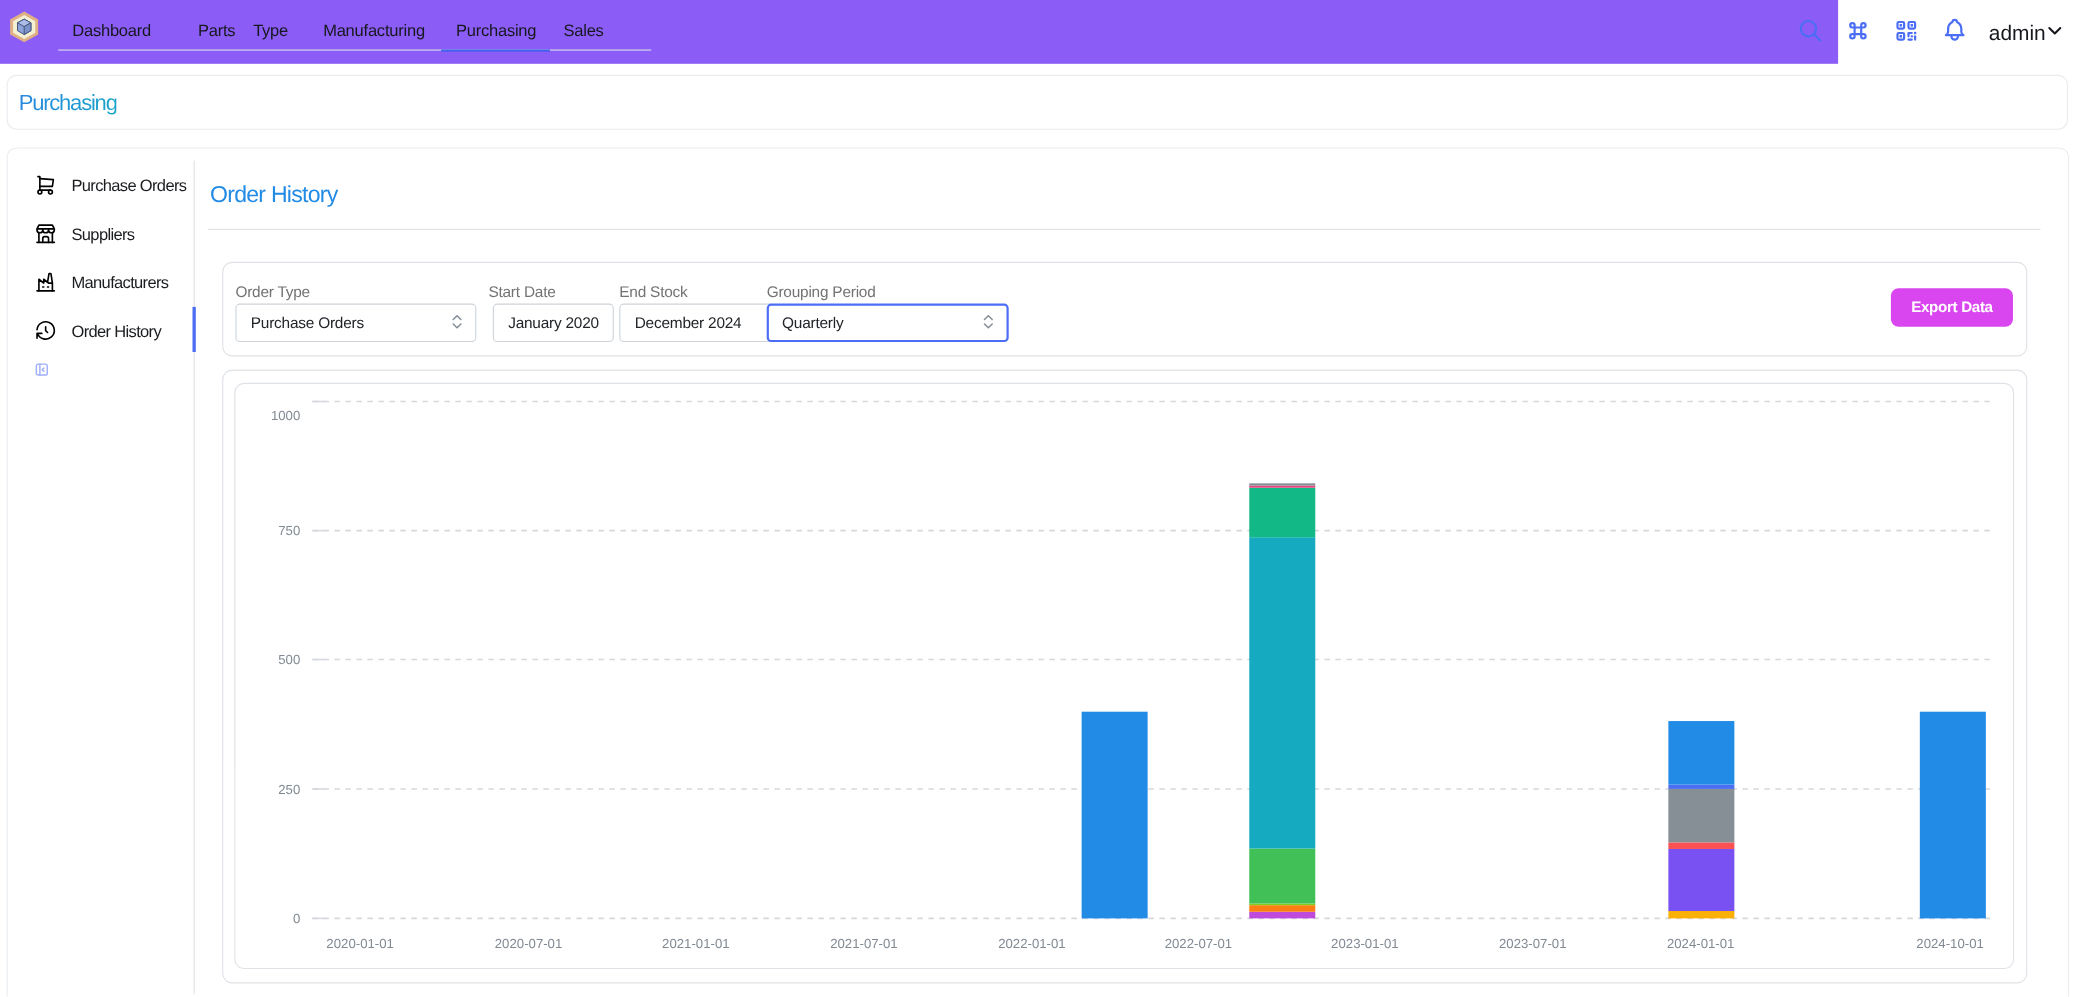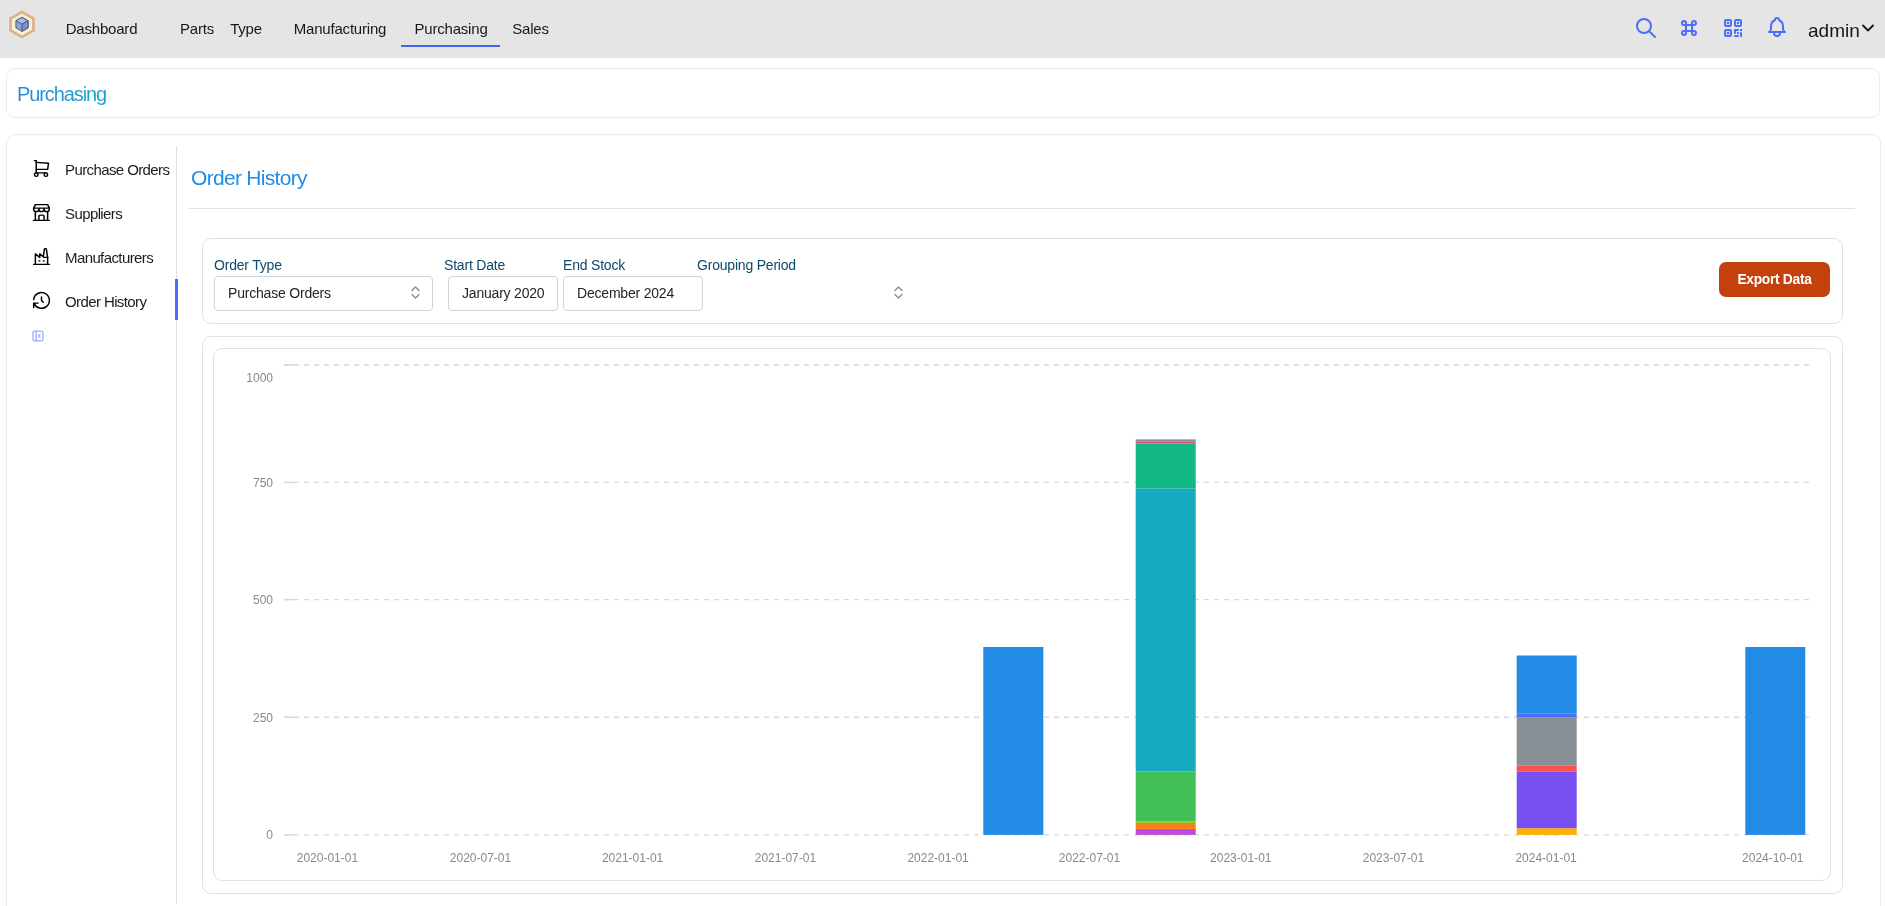--- a/index.html
+++ b/index.html
@@ -1,20 +1,20 @@
 <!DOCTYPE html>
 <html><head>
 <meta charset="utf-8">
 <style>
 * { margin:0; padding:0; box-sizing:border-box; }
 html,body { width:1885px; height:906px; background:#fff; font-family:"Liberation Sans", sans-serif; overflow:hidden; }
 #app { position:relative; width:1885px; height:906px; }
 
 
-#header { position:absolute; left:0; top:0; width:1885px; height:58px; background:#e5e5e5; }
+#header { position:absolute; left:0; top:0; width:1671px; height:58px; background:#8b5cf6; }
 .tab { position:absolute; top:20px; font-size:15px; color:#15181c; letter-spacing:-0.2px; white-space:nowrap; transform:translateX(-50%); }
 #tabline { position:absolute; left:53px; top:44.5px; width:539px; height:1.5px; background:#dee2e6; }
 #tabline-active { position:absolute; left:401px; top:44.7px; width:99px; height:2.6px; background:#4263eb; }
 .hicon { position:absolute; top:16px; width:24px; height:24px; }
 #admin { position:absolute; left:1808px; top:20px; font-size:19px; color:#15181c; }
 
 
 #title-card { position:absolute; left:6px; top:68px; width:1874px; height:50px; background:#fff; border:1px solid #e9ecef; border-radius:9px; }
 #title-text { position:absolute; left:17px; top:83px; font-size:20px; letter-spacing:-1.1px; background:linear-gradient(90deg,#2787e0,#1aa5c9); -webkit-background-clip:text; background-clip:text; color:transparent; }
 
@@ -24,24 +24,24 @@
 #active-ind { position:absolute; left:175px; top:279px; width:3px; height:41px; background:#4c6ef5; }
 .side-item { position:absolute; left:65px; font-size:15px; letter-spacing:-0.6px; color:#1a1c1f; white-space:nowrap; }
 .side-icon { position:absolute; left:31px; width:21px; height:21px; }
 #collapse-icon { position:absolute; left:31px; top:329px; width:14px; height:14px; }
 
 
 #oh-title { position:absolute; left:191px; top:166px; font-size:21px; letter-spacing:-0.7px; color:#228be6; }
 #oh-divider { position:absolute; left:189px; top:208px; width:1666px; height:1px; background:#dee2e6; }
 
 #filter-card { position:absolute; left:202px; top:238px; width:1641px; height:86px; background:#fff; border:1px solid #dee2e6; border-radius:9px; }
-.flabel { position:absolute; top:257px; font-size:14px; font-weight:500; color:#0c4a6e; letter-spacing:-0.2px; }
+.flabel { position:absolute; top:257px; font-size:14px; font-weight:500; color:#737373; letter-spacing:-0.2px; }
 .fctrl { position:absolute; top:276px; height:35px; background:#fff; border:1px solid #ced4da; border-radius:4px; font-size:14px; color:#212529; line-height:33px; padding-left:13px; letter-spacing:-0.2px; white-space:nowrap; }
 .selicon { position:absolute; width:11px; height:15px; top:285px; }
-#export-btn { position:absolute; left:1719px; top:262px; width:111px; height:35px; background:#c2410c; border-radius:7px; color:#fff; font-size:13.8px; font-weight:600; text-align:center; line-height:35px; letter-spacing:-0.3px; }
+#export-btn { position:absolute; left:1719px; top:262px; width:111px; height:35px; background:#d946ef; border-radius:7px; color:#fff; font-size:13.8px; font-weight:600; text-align:center; line-height:35px; letter-spacing:-0.3px; }
 
 #chart-card { position:absolute; left:202px; top:336px; width:1641px; height:558px; background:#fff; border:1px solid #dee2e6; border-radius:9px; }
 #chart-inner { position:absolute; left:213px; top:348px; width:1618px; height:533px; background:#fff; border:1px solid #dee2e6; border-radius:9px; }
 </style>
 </head>
 <body>
 <div id="app">
   <div id="header">
     <div id="tabline"></div>
     <div id="tabline-active"></div>
@@ -139,20 +139,21 @@
   <div class="fctrl" style="left:214px;width:219px">Purchase Orders</div>
   <svg class="selicon" style="left:410px" viewBox="0 0 11 15" fill="none" stroke="#868e96" stroke-width="1.4" stroke-linecap="round" stroke-linejoin="round">
       <path d="M2 5.5l3.5-3.5l3.5 3.5"></path>
       <path d="M2 9.5l3.5 3.5l3.5-3.5"></path>
     </svg>
   <div class="flabel" style="left:444px">Start Date</div>
   <div class="fctrl" style="left:448px;width:110px">January 2020</div>
   <div class="flabel" style="left:563px">End Stock</div>
   <div class="fctrl" style="left:563px;width:140px">December 2024</div>
   <div class="flabel" style="left:697px">Grouping Period</div>
+  <div class="fctrl" style="left:697px;width:220px;border:2px solid #4c6ef5;line-height:31px;padding-left:12px">Quarterly</div>
   <svg class="selicon" style="left:893px" viewBox="0 0 11 15" fill="none" stroke="#868e96" stroke-width="1.4" stroke-linecap="round" stroke-linejoin="round">
       <path d="M2 5.5l3.5-3.5l3.5 3.5"></path>
       <path d="M2 9.5l3.5 3.5l3.5-3.5"></path>
     </svg>
   <div id="export-btn">Export Data</div>
 
   <div id="chart-card"></div>
   <div id="chart-inner"></div>
   <svg id="chart" style="position:absolute;left:213px;top:348px" width="1618" height="533" viewBox="0 0 1618 533">
     <g stroke="#d5d8dc" stroke-width="1.4" stroke-dasharray="5 5">

